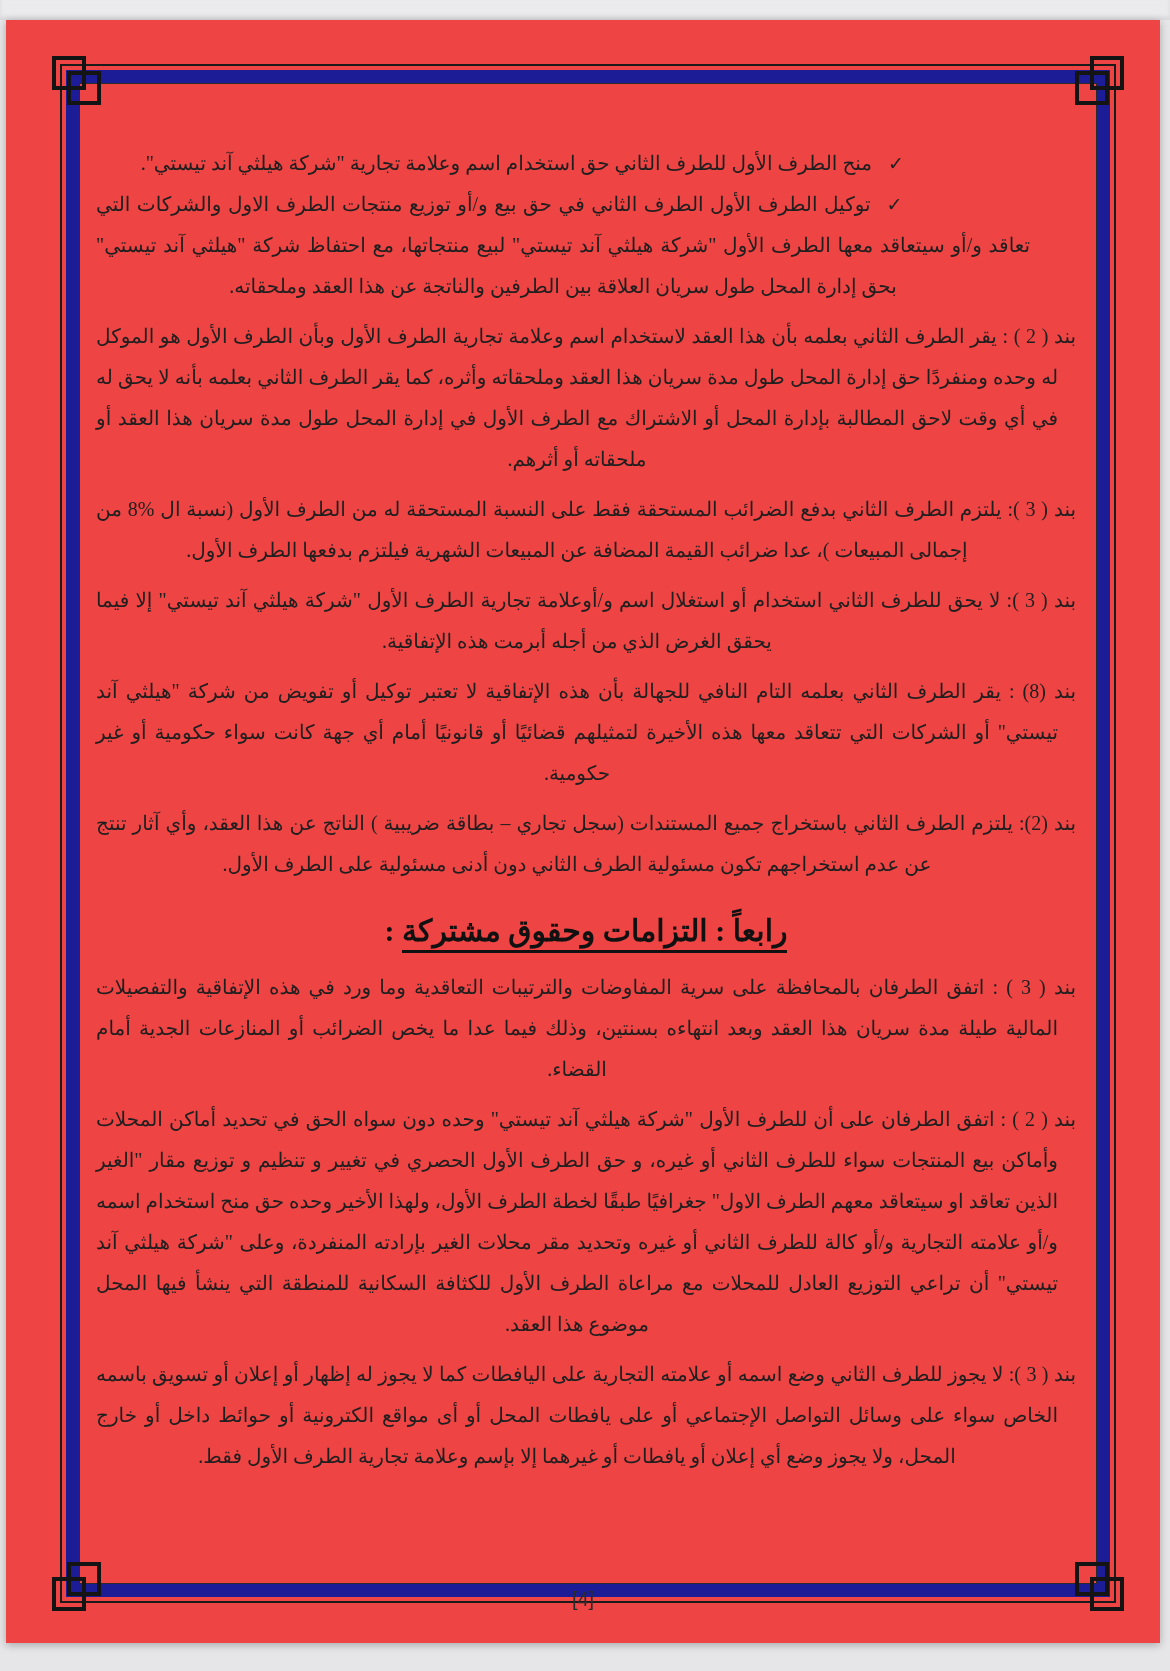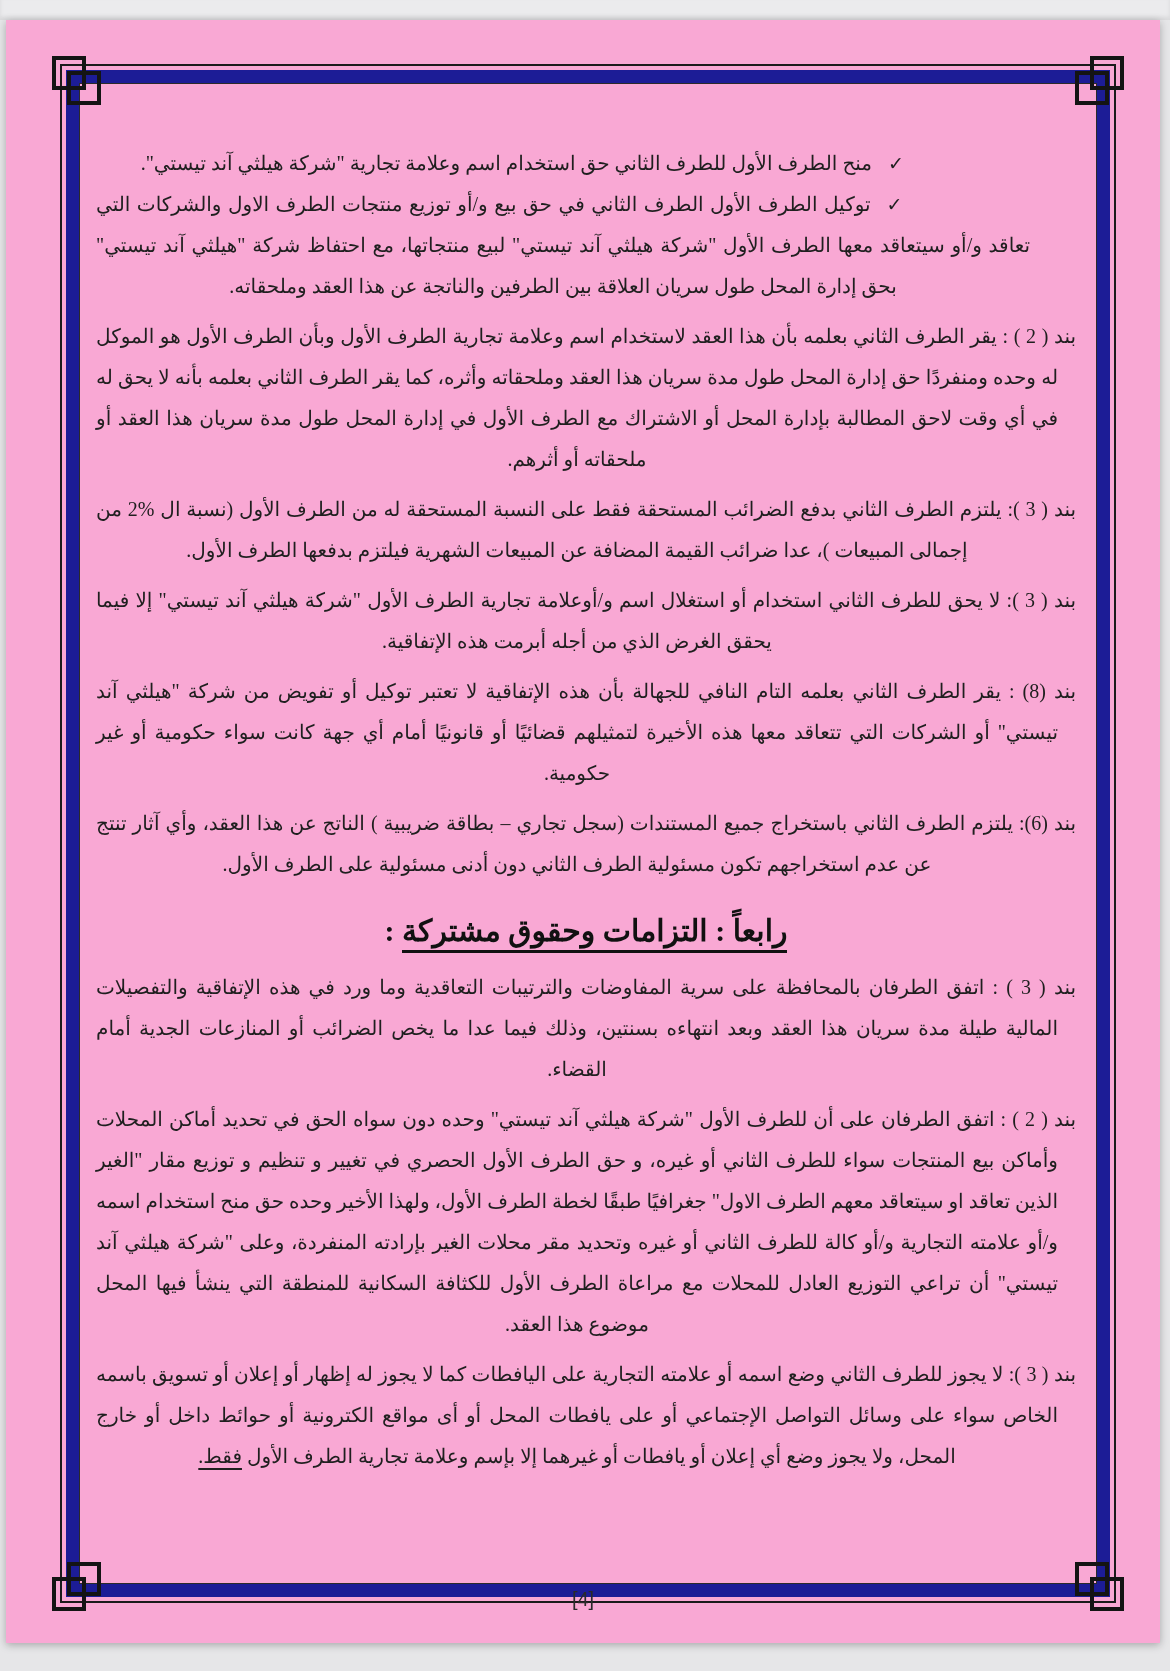--- a/index.html
+++ b/index.html
@@ -5,21 +5,21 @@
   html,body{margin:0;padding:0;}
   body{
     width:1170px;height:1671px;
     background:#e6e6e8;
     font-family:"Liberation Serif","DejaVu Serif",serif;
     position:relative;overflow:hidden;
   }
   .scan-top-strip{position:absolute;left:0;top:0;right:0;height:20px;background:#ebebed;box-shadow:inset 0 -3px 4px rgba(0,0,0,.08);}
   .page{
     position:absolute;left:6px;right:10px;top:20px;bottom:28px;
-    background:#f9a8d4;
+    background:#ef4444;
     box-shadow:0 2px 8px rgba(0,0,0,.28);
   }
   
   .frame-outer{
     position:absolute;left:54px;top:44px;right:44px;bottom:40px;
     border:2px solid #1b1b1b;
   }
   .frame-navy{
     position:absolute;inset:4px;
     border:13px solid #1c1c96;
@@ -53,21 +53,21 @@
   }
   ul.checklist li.last-right{text-align-last:right;}
   ul.checklist li.last-center{text-align-last:center;}
   .check{display:inline;margin-left:16px;font-family:"DejaVu Sans",sans-serif;font-size:19px;}
   p.clause{
     margin:9px 0 0 0;
     padding-right:18px;text-indent:-18px;
     text-align:justify;text-align-last:center;
   }
   .clause-label{display:inline;}
-  .u-word{text-decoration:underline;text-underline-offset:5px;}
+  .u-word{text-underline-offset:5px;}
   h2.sec-heading{
     margin:20px 0 10px 0;
     text-align:center;text-align-last:center;
     font-size:30px;line-height:52px;font-weight:bold;color:#111;
     text-indent:0;
   }
   h2.sec-heading .u-head{
     border-bottom:3px solid #111;padding-bottom:3px;
   }
   .page-number{
@@ -114,30 +114,30 @@
       </li>
       <li class="last-center">
         <span class="check">✓</span><span>توكيل الطرف الأول الطرف الثاني في حق بيع و/أو توزيع منتجات الطرف الاول والشركات التي تعاقد و/أو سيتعاقد معها الطرف الأول "شركة هيلثي آند تيستي" لبيع منتجاتها، مع احتفاظ شركة "هيلثي آند تيستي" بحق إدارة المحل طول سريان العلاقة بين الطرفين والناتجة عن هذا العقد وملحقاته.</span>
       </li>
     </ul>
 
     <p class="clause">
       <span class="clause-label">بند ( 2 ) : </span><span>يقر الطرف الثاني بعلمه بأن هذا العقد لاستخدام اسم وعلامة تجارية الطرف الأول وبأن الطرف الأول هو الموكل له وحده ومنفردًا حق إدارة المحل طول مدة سريان هذا العقد وملحقاته وأثره، كما يقر الطرف الثاني بعلمه بأنه لا يحق له في أي وقت لاحق المطالبة بإدارة المحل أو الاشتراك مع الطرف الأول في إدارة المحل طول مدة سريان هذا العقد أو ملحقاته أو أثرهم.</span>
     </p>
     <p class="clause">
-      <span class="clause-label">بند ( 3 ): </span><span>يلتزم الطرف الثاني بدفع الضرائب المستحقة فقط على النسبة المستحقة له من الطرف الأول (نسبة ال %2 من إجمالى المبيعات )، عدا ضرائب القيمة المضافة عن المبيعات الشهرية فيلتزم بدفعها الطرف الأول.</span>
+      <span class="clause-label">بند ( 3 ): </span><span>يلتزم الطرف الثاني بدفع الضرائب المستحقة فقط على النسبة المستحقة له من الطرف الأول (نسبة ال %8 من إجمالى المبيعات )، عدا ضرائب القيمة المضافة عن المبيعات الشهرية فيلتزم بدفعها الطرف الأول.</span>
     </p>
     <p class="clause">
       <span class="clause-label">بند ( 3 ): </span><span>لا يحق للطرف الثاني استخدام أو استغلال اسم و/أوعلامة تجارية الطرف الأول "شركة هيلثي آند تيستي" إلا فيما يحقق الغرض الذي من أجله أبرمت هذه الإتفاقية.</span>
     </p>
     <p class="clause">
       <span class="clause-label">بند (8) : </span><span>يقر الطرف الثاني بعلمه التام النافي للجهالة بأن هذه الإتفاقية لا تعتبر توكيل أو تفويض من شركة "هيلثي آند تيستي" أو الشركات التي تتعاقد معها هذه الأخيرة لتمثيلهم قضائيًا أو قانونيًا أمام أي جهة كانت سواء حكومية أو غير حكومية.</span>
     </p>
     <p class="clause">
-      <span class="clause-label">بند (6):  </span><span>يلتزم الطرف الثاني باستخراج جميع المستندات (سجل تجاري – بطاقة ضريبية ) الناتج عن هذا العقد، وأي آثار تنتج عن عدم استخراجهم تكون مسئولية الطرف الثاني دون أدنى مسئولية على الطرف الأول.</span>
+      <span class="clause-label">بند (2):  </span><span>يلتزم الطرف الثاني باستخراج جميع المستندات (سجل تجاري – بطاقة ضريبية ) الناتج عن هذا العقد، وأي آثار تنتج عن عدم استخراجهم تكون مسئولية الطرف الثاني دون أدنى مسئولية على الطرف الأول.</span>
     </p>
 
     <h2 class="sec-heading">
       <span class="u-head">رابعاً : التزامات وحقوق مشتركة</span><span> :</span>
     </h2>
 
     <p class="clause">
       <span class="clause-label">بند ( 3 ) : </span><span>اتفق الطرفان بالمحافظة على سرية المفاوضات والترتيبات التعاقدية وما ورد في هذه الإتفاقية والتفصيلات المالية طيلة مدة سريان هذا العقد وبعد انتهاءه بسنتين، وذلك فيما عدا ما يخص الضرائب أو المنازعات الجدية أمام القضاء.</span>
     </p>
     <p class="clause">

